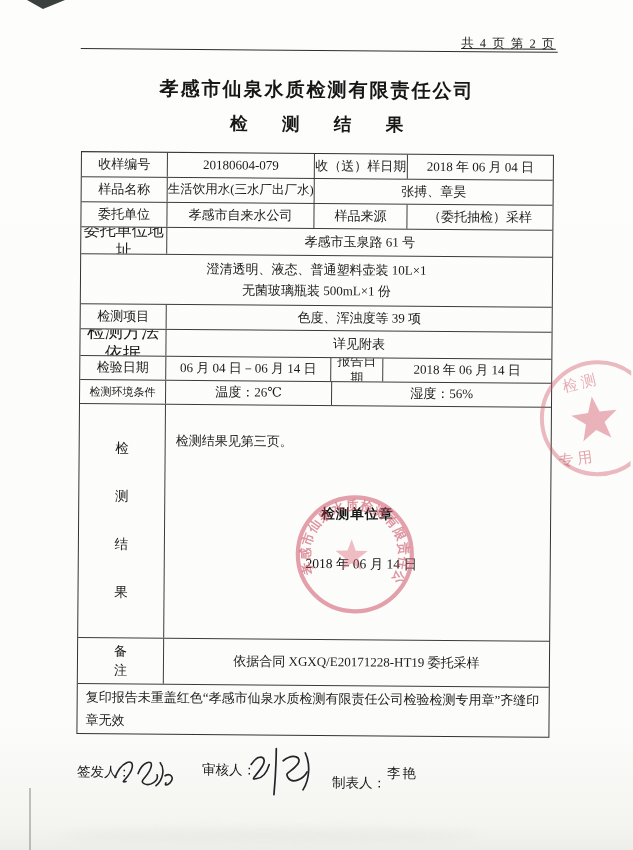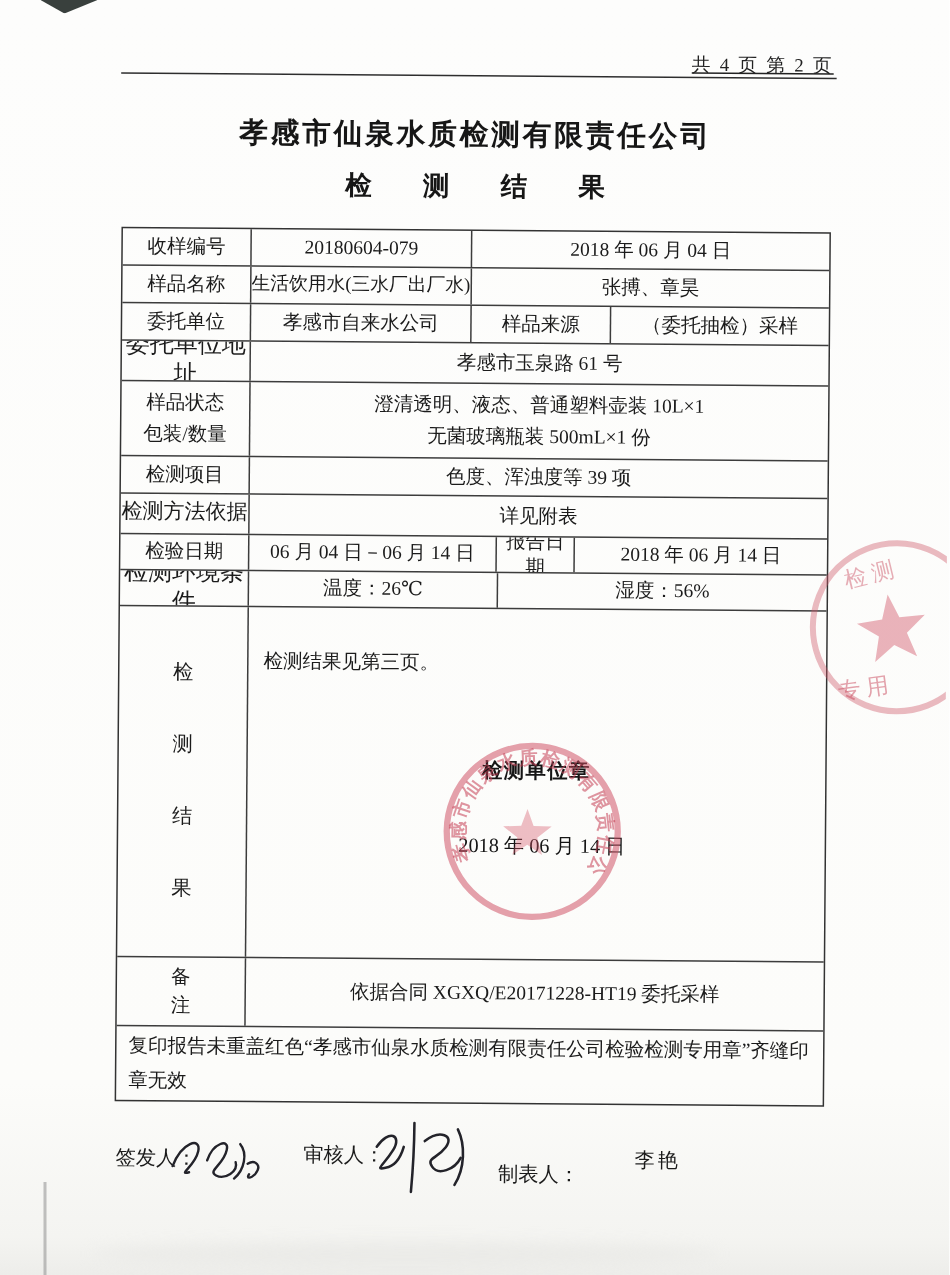--- a/index.html
+++ b/index.html
@@ -36,21 +36,21 @@
   .stamp-caption{position:absolute;left:0;top:100px;width:100%;text-align:center;font-size:13.5px;font-weight:bold;letter-spacing:1px;color:#151515;}
   .stamp-date{position:absolute;left:4px;top:150px;width:100%;text-align:center;font-size:13.5px;color:#151515;}
   .stamp-svg{position:absolute;left:90px;top:28px;pointer-events:none;}
   
   .remark-lbl{flex-direction:column;justify-content:space-around;padding:3px 0;}
   .appendix-val{justify-content:flex-start;text-align:left;padding:2px 8px;font-size:13px;line-height:1.75;align-items:center;}
   
   .signs{position:absolute;left:0;top:745px;width:100%;height:60px;font-size:13.5px;}
   .sig-label{position:absolute;color:#1b1b1b;}
   .sig-svg{position:absolute;}
-  .preparer-name{position:absolute;color:#1b1b1b;letter-spacing:2px;margin-left:36px;}
+  .preparer-name{position:absolute;color:#1b1b1b;letter-spacing:2px;}
   
   .corner-fold{position:absolute;left:27px;top:0;width:38px;height:9px;background:#39403d;clip-path:polygon(0 0,100% 0,42% 100%);}
   .edge-line{position:absolute;left:29px;top:788px;width:2px;height:62px;background:#8f8f8f;opacity:.55;}
   .bottom-smudge{position:absolute;left:60px;top:828px;width:420px;height:16px;background:#e7e7e4;border-radius:50%;filter:blur(5px);opacity:.6;}
   .edge-stamp-svg{position:absolute;left:540px;top:338px;pointer-events:none;}
 </style>
 </head>
 <body>
 
 <div class="page">
@@ -61,20 +61,21 @@
     <div class="page-info">共 4 页  第 2 页</div>
     <div class="head-rule"></div>
     <div class="title">孝感市仙泉水质检测有限责任公司</div>
     <div class="subtitle">检 测 结 果</div>
 
     <div class="table">
 
       <div class="tr" style="height:25px">
         <div class="td lbl w-lbl">收样编号</div>
         <div class="td w-v1">20180604-079</div>
+        <div class="td lbl w-l2">收（送）样日期</div>
         <div class="td grow">2018 年 06 月 04 日</div>
       </div>
 
       <div class="tr" style="height:25px">
         <div class="td lbl w-lbl">样品名称</div>
         <div class="td w-v1" style="font-size:12.5px">生活饮用水(三水厂出厂水)</div>
         <div class="td grow">张搏、章昊</div>
       </div>
 
       <div class="tr" style="height:25px">
@@ -83,49 +84,45 @@
         <div class="td lbl w-l2">样品来源</div>
         <div class="td grow">（委托抽检）采样</div>
       </div>
 
       <div class="tr" style="height:27px">
         <div class="td lbl w-lbl" style="font-size:16px">委托单位地址</div>
         <div class="td grow">孝感市玉泉路 61 号</div>
       </div>
 
       <div class="tr" style="height:50px">
-        <div class="td lbl w-lbl two-line">
-          <span>样品状态</span>
-          <span>包装/数量</span>
-        </div>
         <div class="td grow two-line">
           <span>澄清透明、液态、普通塑料壶装 10L×1</span>
           <span>无菌玻璃瓶装 500mL×1 份</span>
         </div>
       </div>
 
       <div class="tr" style="height:25px">
         <div class="td lbl w-lbl">检测项目</div>
         <div class="td grow">色度、浑浊度等 39 项</div>
       </div>
 
       <div class="tr" style="height:27px">
-        <div class="td lbl w-lbl" style="font-size:14px">检测方法依据</div>
+        <div class="td lbl w-lbl" style="font-size:18px">检测方法依据</div>
         <div class="td grow">详见附表</div>
       </div>
 
       <div class="tr" style="height:24px">
         <div class="td lbl w-lbl">检验日期</div>
         <div class="td w-v1b">06 月 04 日－06 月 14 日</div>
         <div class="td lbl w-l2b">报告日期</div>
         <div class="td grow">2018 年 06 月 14 日</div>
       </div>
 
       <div class="tr" style="height:24px">
-        <div class="td lbl w-lbl" style="font-size:16px">检测环境条件</div>
+        <div class="td lbl w-lbl" style="font-size:11px">检测环境条件</div>
         <div class="td w-env1">温度：26℃</div>
         <div class="td grow">湿度：56%</div>
       </div>
 
       <div class="tr" style="height:234px">
         <div class="td w-lbl result-label">
           <span>检</span>
           <span>测</span>
           <span>结</span>
           <span>果</span>

